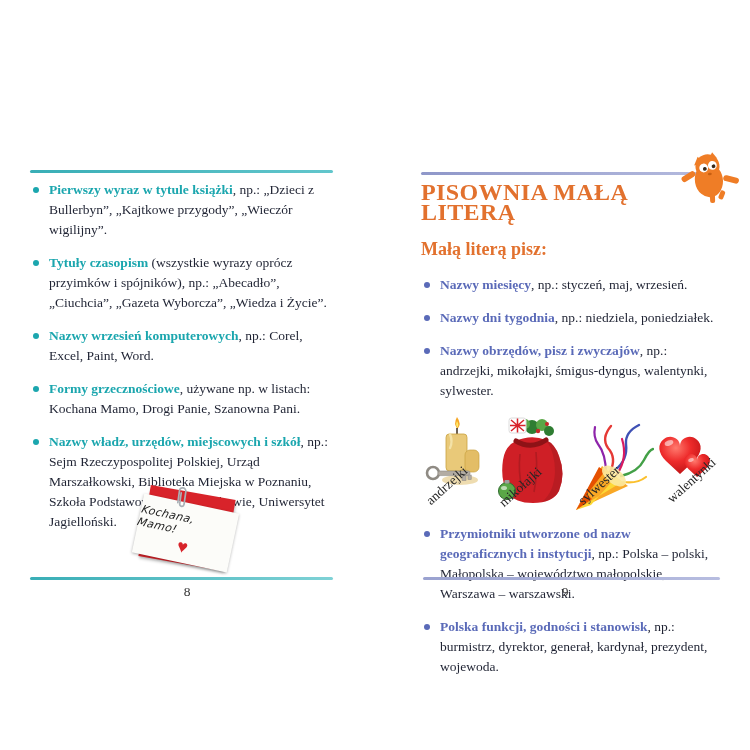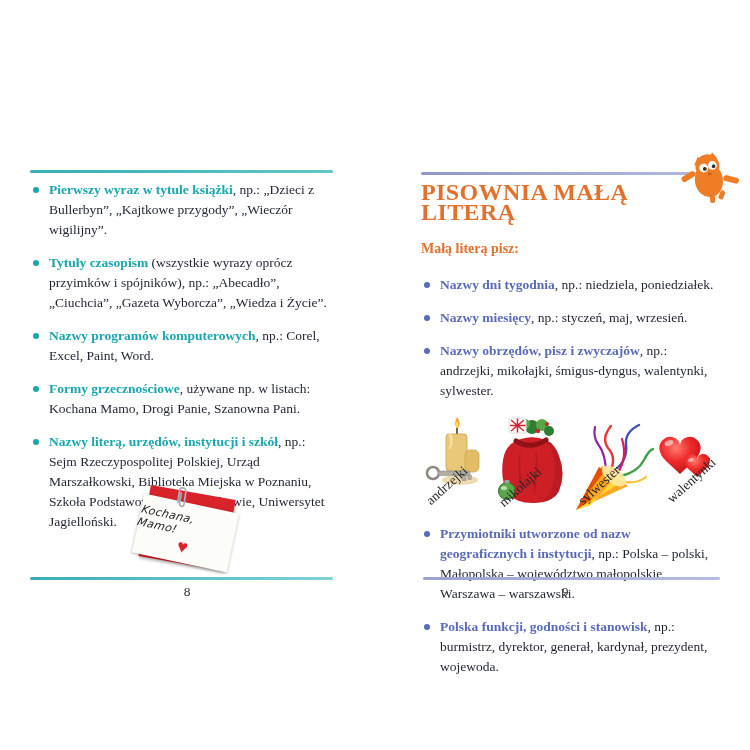--- a/index.html
+++ b/index.html
@@ -19,21 +19,21 @@
 
   .bullet{position:relative;padding-left:19px;margin-bottom:13px;}
   .dot{position:absolute;left:3px;top:7px;width:6px;height:6px;border-radius:50%;}
   .teal .dot{background:#1ba6ae;}
   .blue .dot{background:#5a6ab8;}
   .head{font-weight:bold;}
   .teal .head{color:#1ba6ae;}
   .blue .head{color:#5a6ab8;}
 
   .title{color:#e2712e;font-weight:bold;font-size:24px;letter-spacing:.4px;margin:2px 0 0 0;}
-  .subtitle{color:#e2712e;font-weight:bold;font-size:14px;margin:17px 0 16px 0;}
+  .subtitle{color:#e2712e;font-weight:bold;font-size:18px;margin:17px 0 16px 0;}
 
   
   .figs{display:flex;justify-content:space-between;height:104px;margin:4px 0 6px 0;}
   .fig{position:relative;height:104px;}
   .fig .lbl{position:absolute;white-space:nowrap;font-size:13.5px;color:#262626;
             transform:rotate(-42deg);transform-origin:0 100%;}
   .fig-candle{width:74px;}  .fig-candle .lbl{left:14px;bottom:8px;}
   .fig-sack{width:80px;}    .fig-sack .lbl{left:16px;bottom:6px;}
   .fig-horn{width:86px;}    .fig-horn .lbl{left:18px;bottom:8px;}
   .fig-hearts{width:72px;}  .fig-hearts .lbl{left:24px;bottom:10px;}
@@ -87,54 +87,54 @@
     <div class="bullet teal">
       <span class="dot"></span>
       <span class="head">Pierwszy wyraz w tytule książki</span><span>, np.: „Dzieci z Bullerbyn”, „Kajtkowe przygody”, „Wieczór wigilijny”.</span>
     </div>
     <div class="bullet teal">
       <span class="dot"></span>
       <span class="head">Tytuły czasopism</span><span> (wszystkie wyrazy oprócz przyimków i spójników), np.: „Abecadło”, „Ciuchcia”, „Gazeta Wyborcza”, „Wiedza i Życie”.</span>
     </div>
     <div class="bullet teal">
       <span class="dot"></span>
-      <span class="head">Nazwy programów komputerowych</span><span>, np.: Corel, Excel, Paint, Word.</span>
+      <span class="head">Nazwy wrzesień komputerowych</span><span>, np.: Corel, Excel, Paint, Word.</span>
     </div>
     <div class="bullet teal">
       <span class="dot"></span>
       <span class="head">Formy grzecznościowe</span><span>, używane np. w listach: Kochana Mamo, Drogi Panie, Szanowna Pani.</span>
     </div>
     <div class="bullet teal">
       <span class="dot"></span>
-      <span class="head">Nazwy literą, urzędów, instytucji i szkół</span><span>, np.: Sejm Rzeczypospolitej Polskiej, Urząd Marszałkowski, Biblioteka Miejska w Poznaniu, Szkoła Podstawowa nr 1 w Krakowie, Uniwersytet Jagielloński.</span>
+      <span class="head">Nazwy władz, urzędów, miejscowych i szkół</span><span>, np.: Sejm Rzeczypospolitej Polskiej, Urząd Marszałkowski, Biblioteka Miejska w Poznaniu, Szkoła Podstawowa nr 1 w Krakowie, Uniwersytet Jagielloński.</span>
     </div>
   </div>
 
   <div class="note">
     <div class="red-card"></div>
     <div class="white-card">
       <span class="msg">Kochana, Mamo!</span>
       <span class="heart">♥</span>
     </div>
     <svg class="clip" width="15" height="26" viewBox="0 0 15 26">
       <path d="M4.5,18 V6 a3.2,3.2 0 0 1 6.4,0 v13 a2.2,2.2 0 0 1 -4.4,0 V8" fill="none" stroke="#a9b0b6" stroke-width="1.7" stroke-linecap="round"></path>
     </svg>
   </div>
 
   <div class="col col-right">
     <div class="title">PISOWNIA MAŁĄ LITERĄ</div>
     <div class="subtitle">Małą literą pisz:</div>
 
     <div class="bullet blue">
       <span class="dot"></span>
+      <span class="head">Nazwy miesięcy</span><span>, np.: styczeń, maj, wrzesień.</span>
+    </div>
+    <div class="bullet blue">
+      <span class="dot"></span>
       <span class="head">Nazwy dni tygodnia</span><span>, np.: niedziela, poniedziałek.</span>
-    </div>
-    <div class="bullet blue">
-      <span class="dot"></span>
-      <span class="head">Nazwy miesięcy</span><span>, np.: styczeń, maj, wrzesień.</span>
     </div>
     <div class="bullet blue">
       <span class="dot"></span>
       <span class="head">Nazwy obrzędów, pisz i zwyczajów</span><span>, np.: andrzejki, mikołajki, śmigus-dyngus, walentynki, sylwester.</span>
     </div>
 
     <div class="figs">
       <div class="fig fig-candle">
         <svg width="66" height="76" viewBox="0 0 66 76">
           <ellipse cx="36" cy="66" rx="18" ry="5" fill="#e7cd8e" opacity="0.7"></ellipse>

